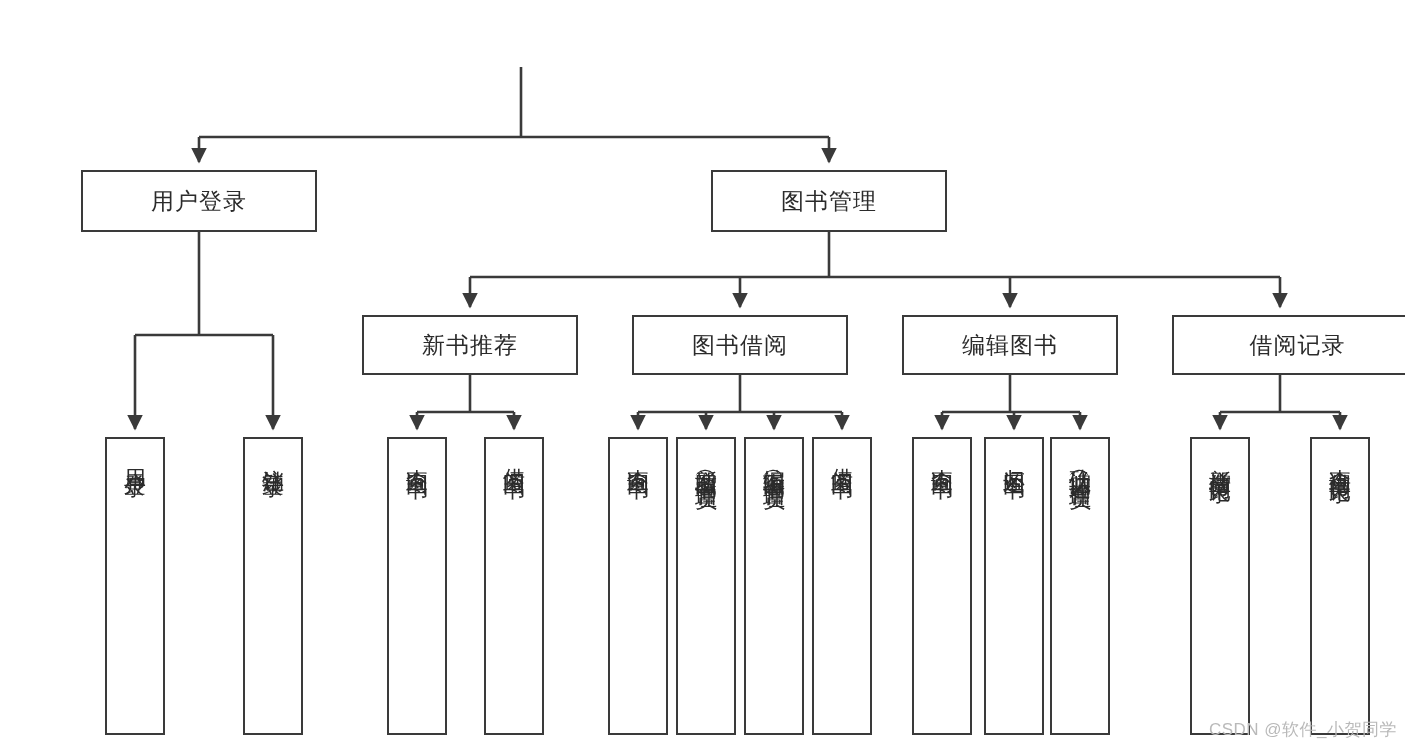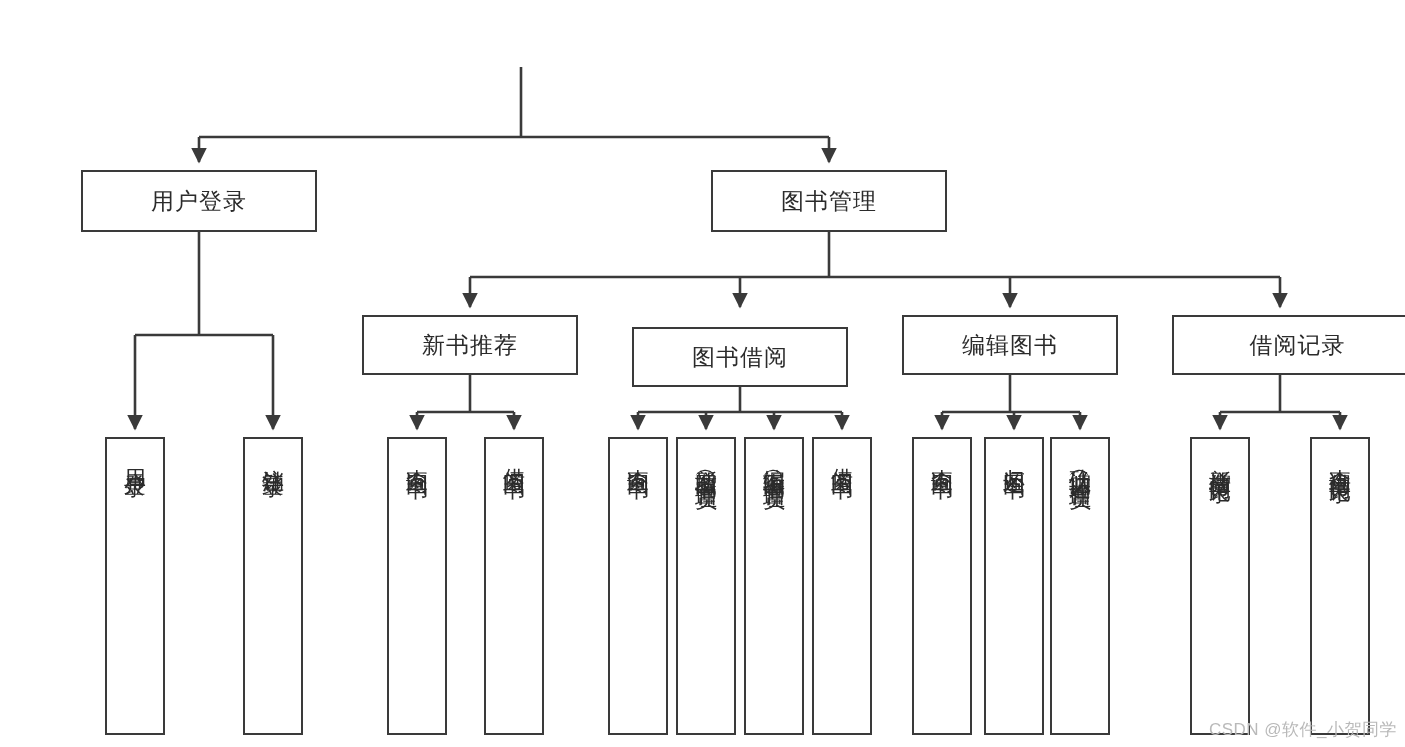--- a/index.html
+++ b/index.html
@@ -130,21 +130,21 @@
   <div class="node h" id="n-l1-0" style="left: 81px; top: 170px; width: 236px; height: 62px;">
     <span>用户登录</span>
   </div>
   <div class="node h" id="n-l1-1" style="left: 711px; top: 170px; width: 236px; height: 62px;">
     <span>图书管理</span>
   </div>
 
   <div class="node h" id="n-l2-0" style="left: 362px; top: 315px; width: 216px; height: 60px;">
     <span>新书推荐</span>
   </div>
-  <div class="node h" id="n-l2-1" style="left: 632px; top: 315px; width: 216px; height: 60px; margin-top: 12px;">
+  <div class="node h" id="n-l2-1" style="left: 632px; top: 315px; width: 216px; height: 60px;">
     <span>图书借阅</span>
   </div>
   <div class="node h" id="n-l2-2" style="left: 902px; top: 315px; width: 216px; height: 60px;">
     <span>编辑图书</span>
   </div>
   <div class="node h" id="n-l2-3" style="left: 1172px; top: 315px; width: 251px; height: 60px;">
     <span>借阅记录</span>
   </div>
 
   <div class="node leaf" id="n-lf-0" style="left: 105px; top: 437px; width: 60px; height: 298px;">

